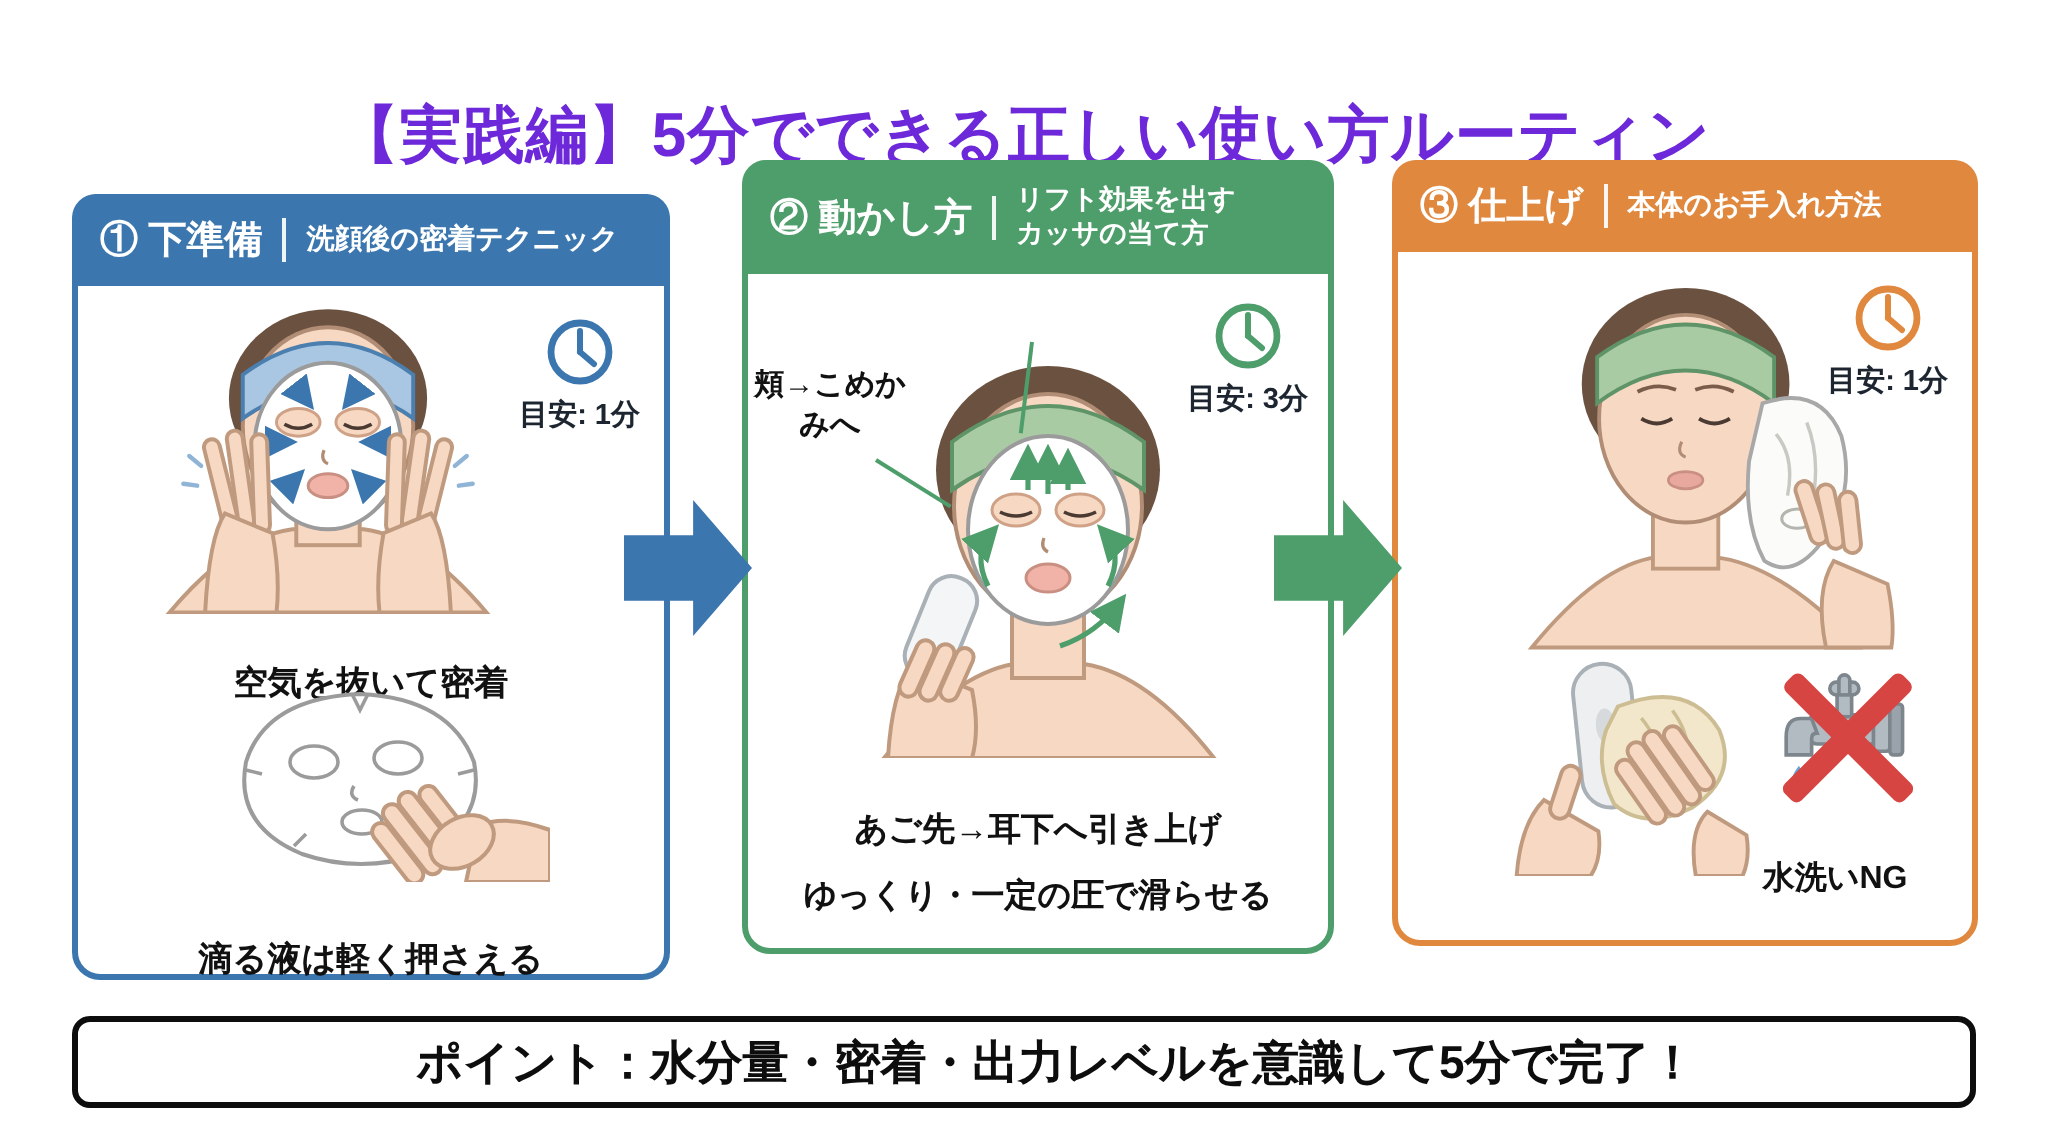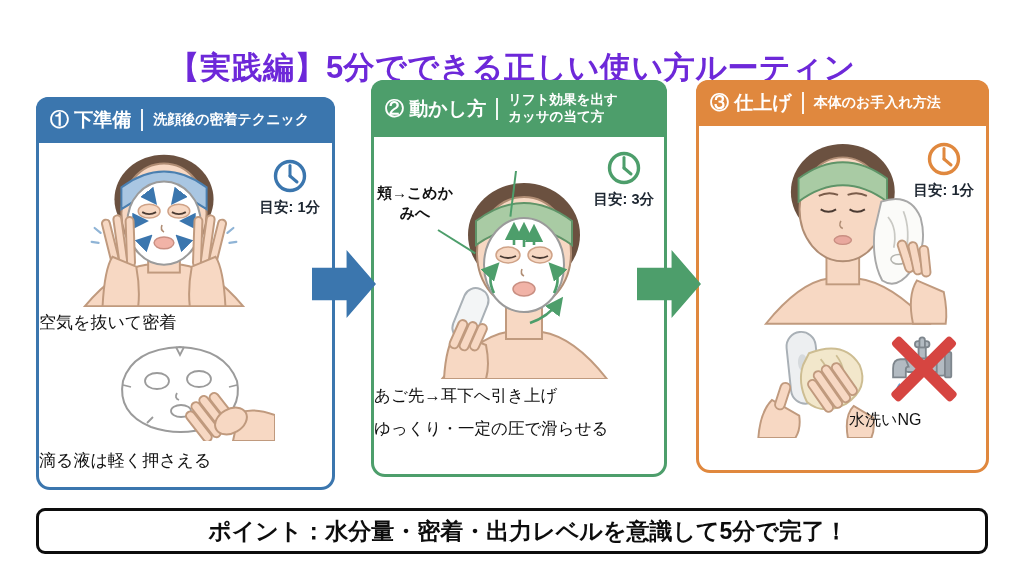--- a/index.html
+++ b/index.html
@@ -42,21 +42,21 @@
   .step-label{font-size:19px; font-weight:800; white-space:nowrap;}
   .hdr-divider{width:2px; height:22px; background:rgba(255,255,255,.92); margin:0 10px; flex:none;}
   .hdr-sub{font-size:14px; font-weight:700; line-height:1.25;}
   .p2 .hdr-sub{font-size:13.5px;}
   .panel-body{position:absolute; left:0; right:0; bottom:0;}
   .p1 .panel-body{top:43px;} .p2 .panel-body{top:54px;} .p3 .panel-body{top:43px;}
   
   .clock{position:absolute; display:flex; flex-direction:column; align-items:center; gap:3px; z-index:3;}
   .clock-label{font-size:14.5px; font-weight:700; color:#1c2530; white-space:nowrap;}
   
-  .caption{position:absolute; left:0; right:0; font-weight:400; color:var(--ink);}
+  .caption{position:absolute; left:0; right:0; text-align:center; font-weight:700; color:var(--ink);margin-top:19px;}
   .anno{position:absolute; font-weight:800; color:var(--ink); font-size:15px; line-height:1.3; z-index:3;}
   .pline{position:absolute; height:2px; background:var(--green); transform-origin:left center; z-index:2;}
   .illus{position:absolute;}
   
   .flow-arrow{position:absolute; z-index:5; width:64px; height:68px;
     clip-path:polygon(0% 26%, 54% 26%, 54% 0%, 100% 50%, 54% 100%, 54% 74%, 0% 74%);}
   .flow-arrow.blue{left:312px; top:250px; background:var(--blue);}
   .flow-arrow.green{left:637px; top:250px; background:var(--green);}
   
   .footer-bar{

